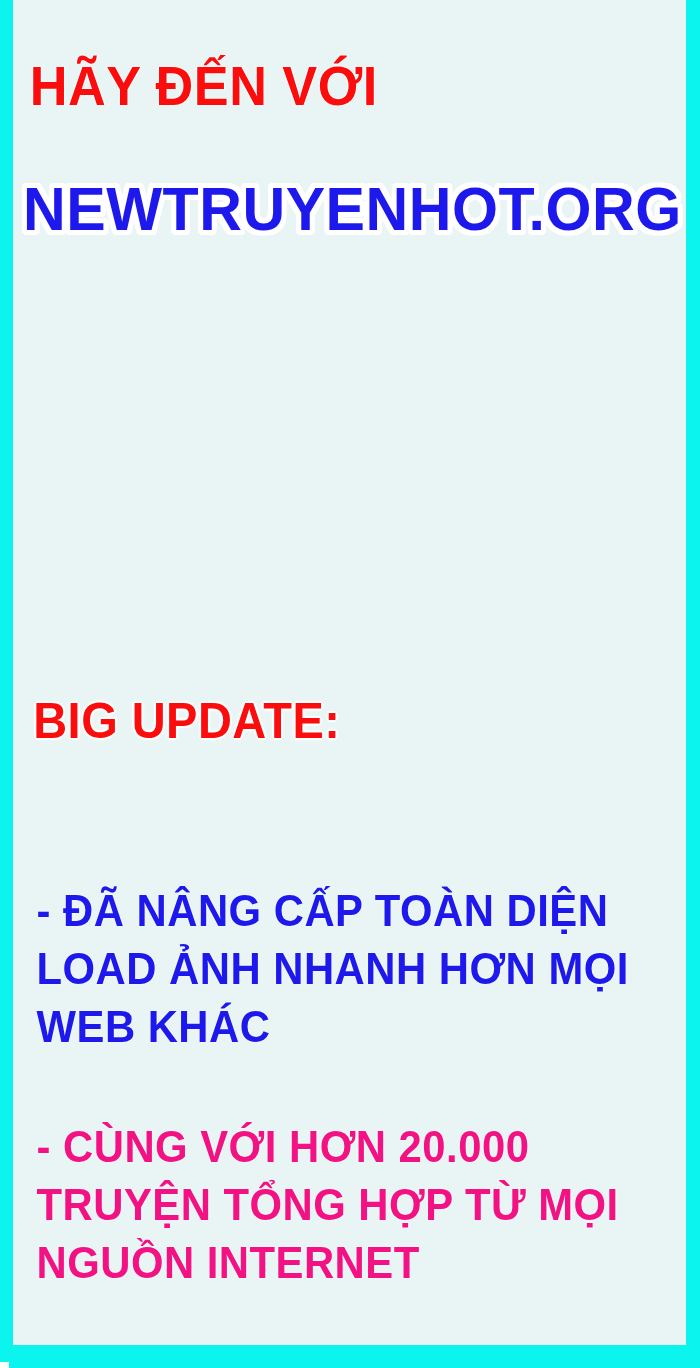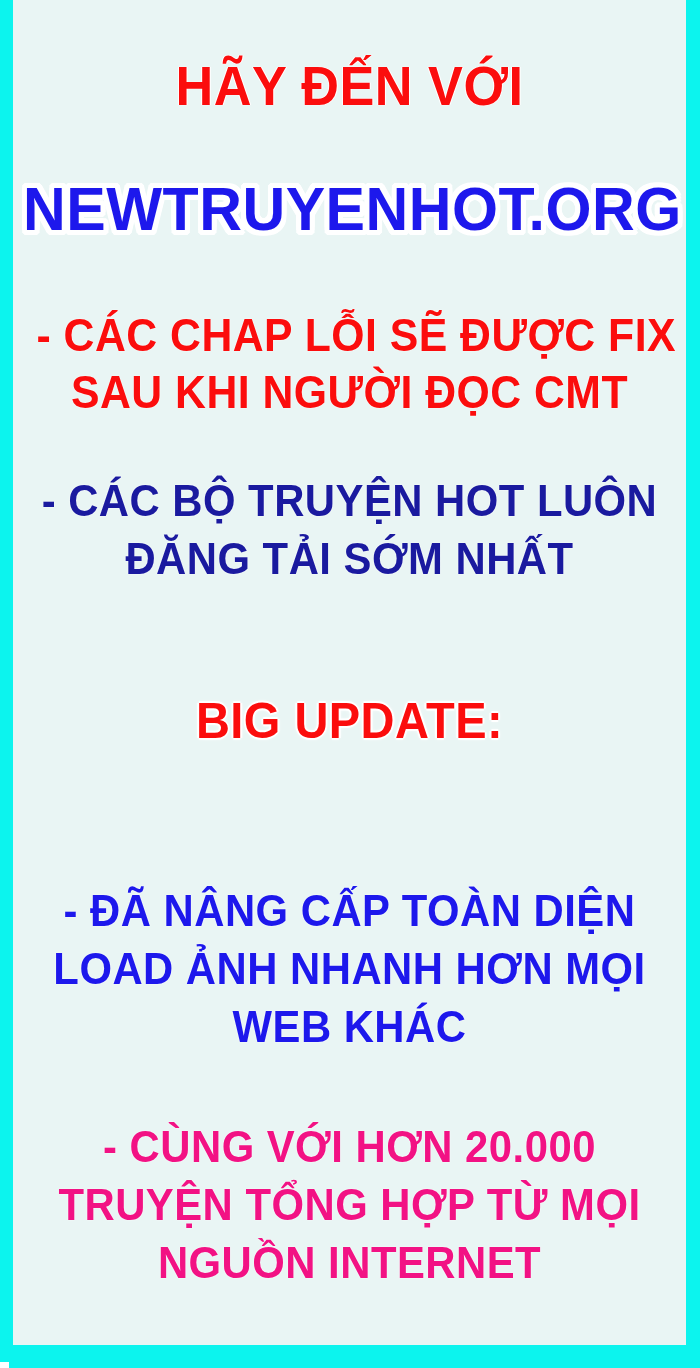--- a/index.html
+++ b/index.html
@@ -36,21 +36,20 @@
   }
 
   
   .content {
     position: absolute;
     left: 13px;
     top: 0;
     width: 673px;
     height: 1368px;
     box-sizing: border-box;
-    text-align: center;
   }
 
   .line {
     margin: 0;
     padding: 0;
     font-weight: 700;
     letter-spacing: 0.5px;
     line-height: 1.02;
     white-space: nowrap;
     font-stretch: condensed;
@@ -167,29 +166,21 @@
   <div class="content">
 
     <div class="blk blk-headline">
       <p class="line t-headline">HÃY ĐẾN VỚI</p>
     </div>
 
     <div class="blk blk-domain">
       <p class="line t-domain">NEWTRUYENHOT.ORG</p>
     </div>
 
-    <div class="blk blk-red">
-      <p class="line t-red">- CÁC CHAP LỖI SẼ ĐƯỢC FIX</p>
-      <p class="line t-red">SAU KHI NGƯỜI ĐỌC CMT</p>
-    </div>
 
-    <div class="blk blk-navy">
-      <p class="line t-navy">- CÁC BỘ TRUYỆN HOT LUÔN</p>
-      <p class="line t-navy">ĐĂNG TẢI SỚM NHẤT</p>
-    </div>
 
     <div class="blk blk-bigupdate">
       <p class="line t-bigupdate">BIG UPDATE:</p>
     </div>
 
 
     <div class="blk blk-blue">
       <p class="line t-blue">- ĐÃ NÂNG CẤP TOÀN DIỆN</p>
       <p class="line t-blue">LOAD ẢNH NHANH HƠN MỌI</p>
       <p class="line t-blue">WEB KHÁC</p>

